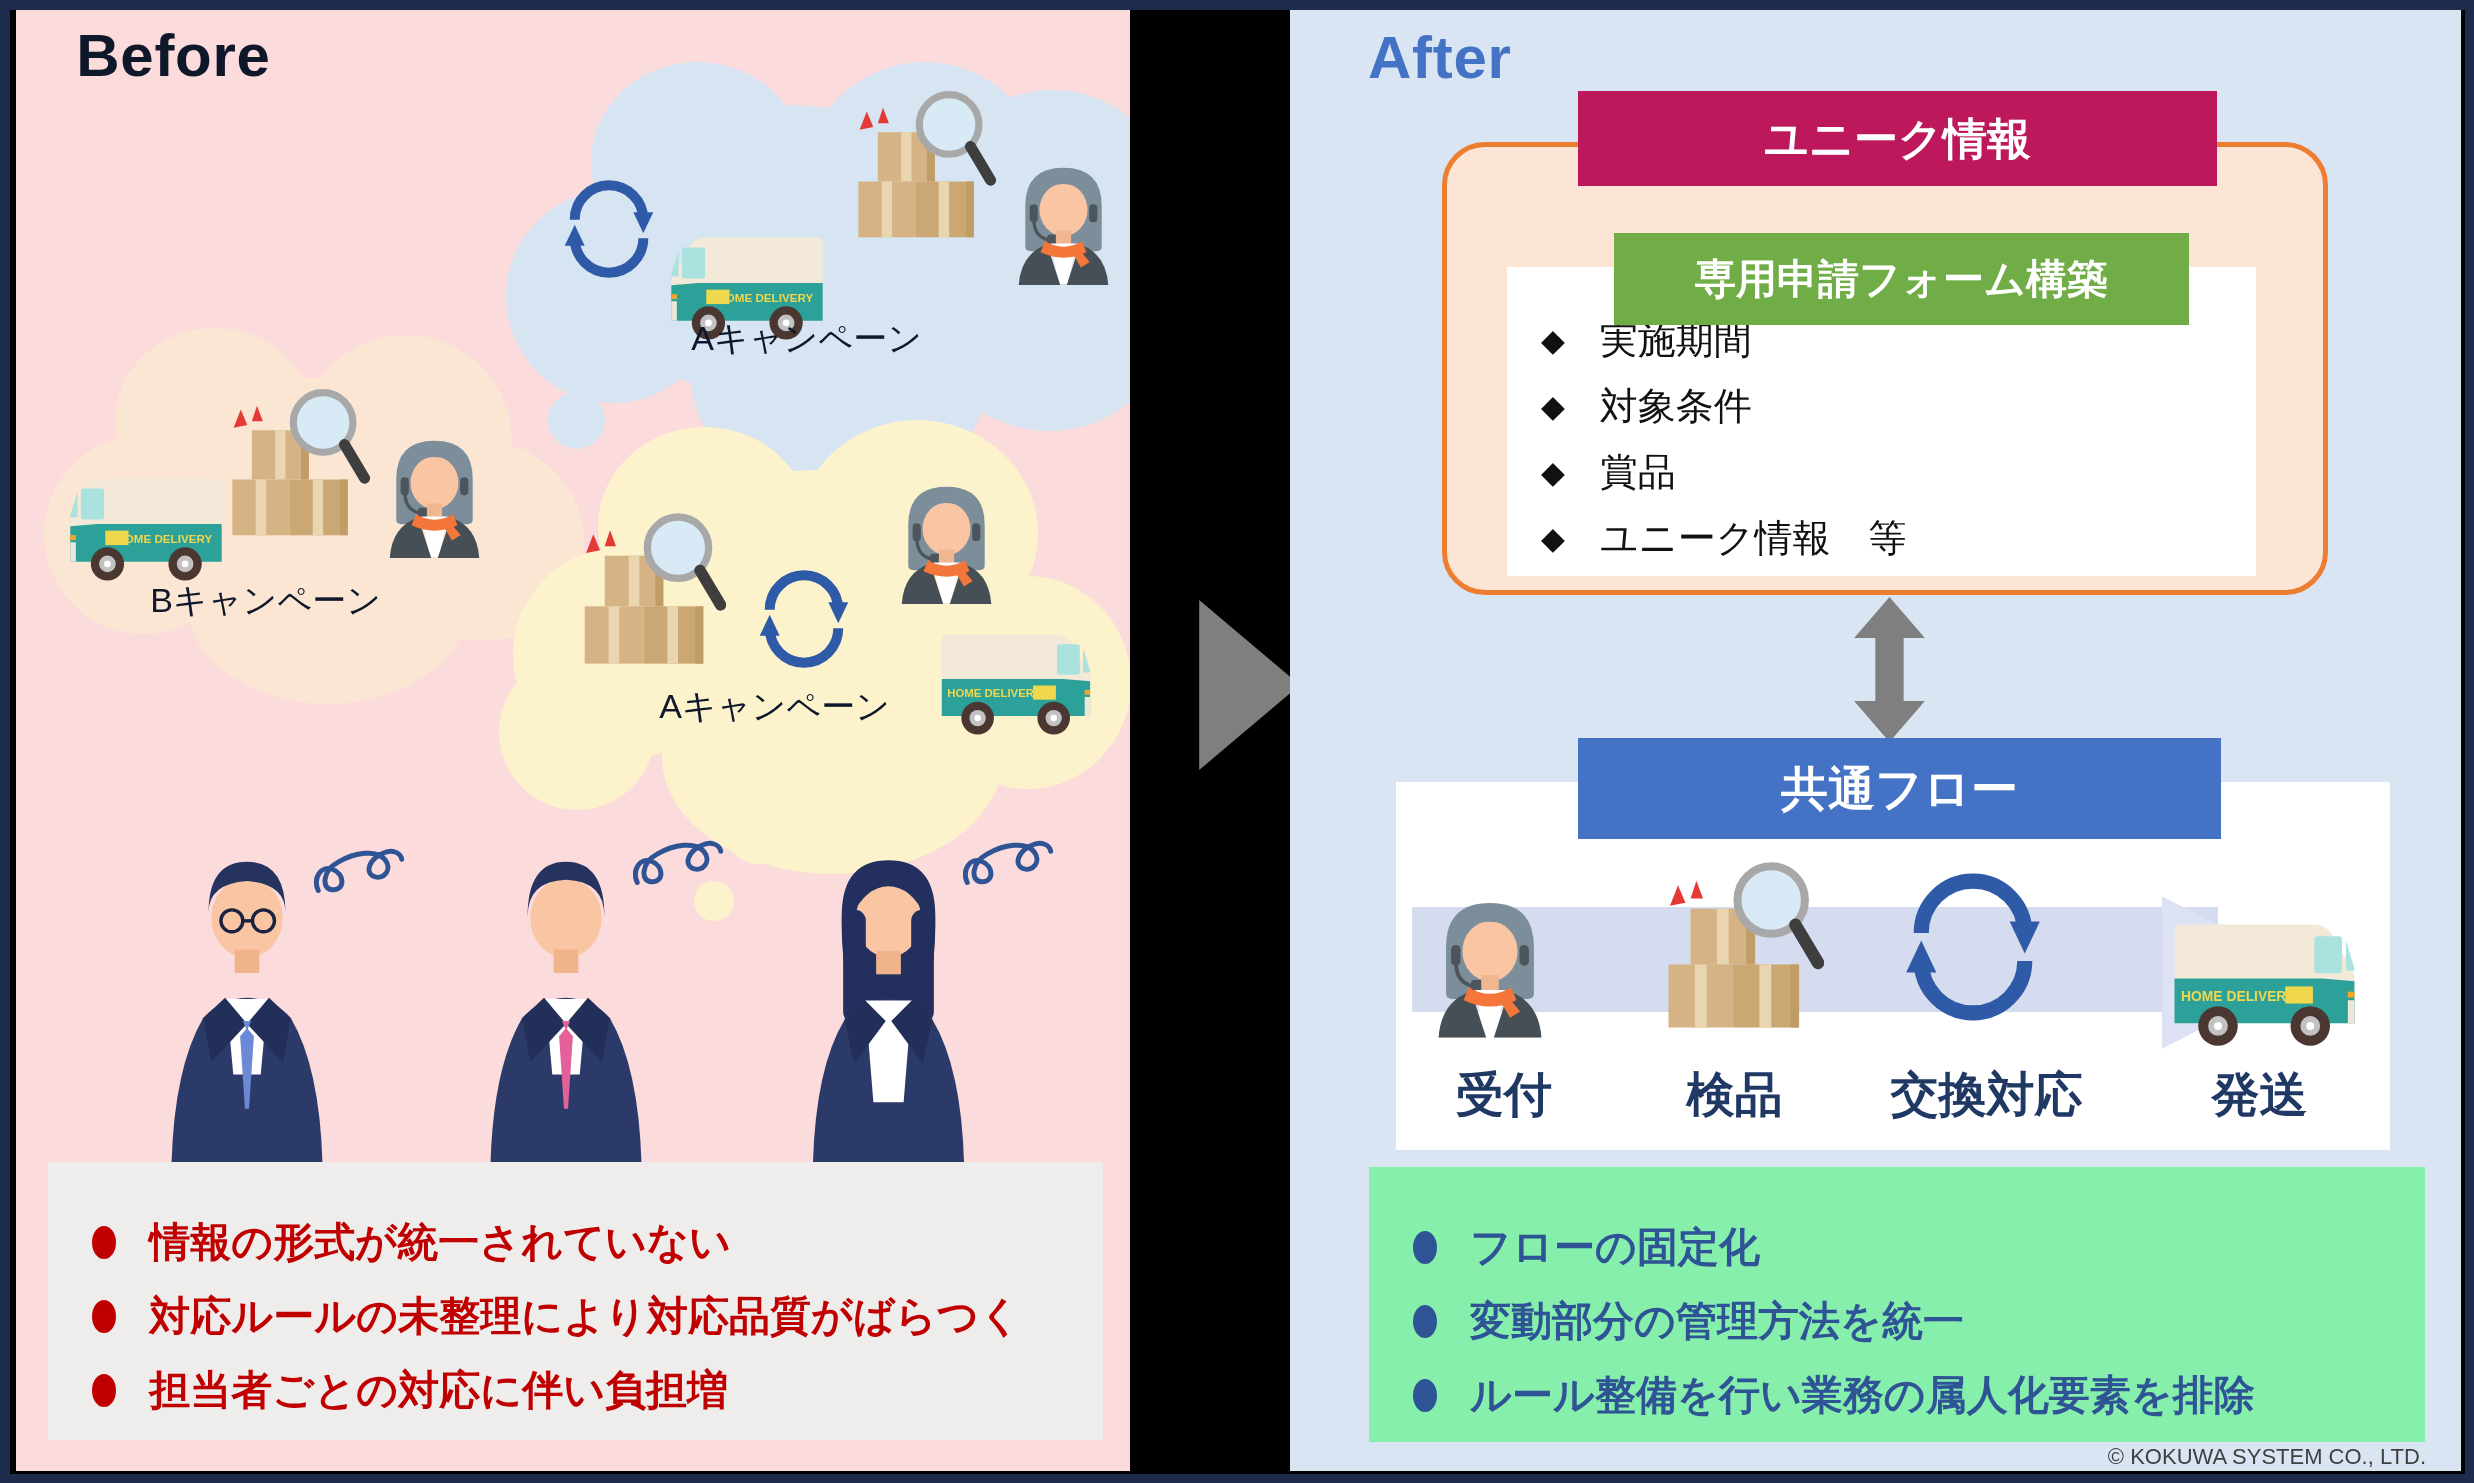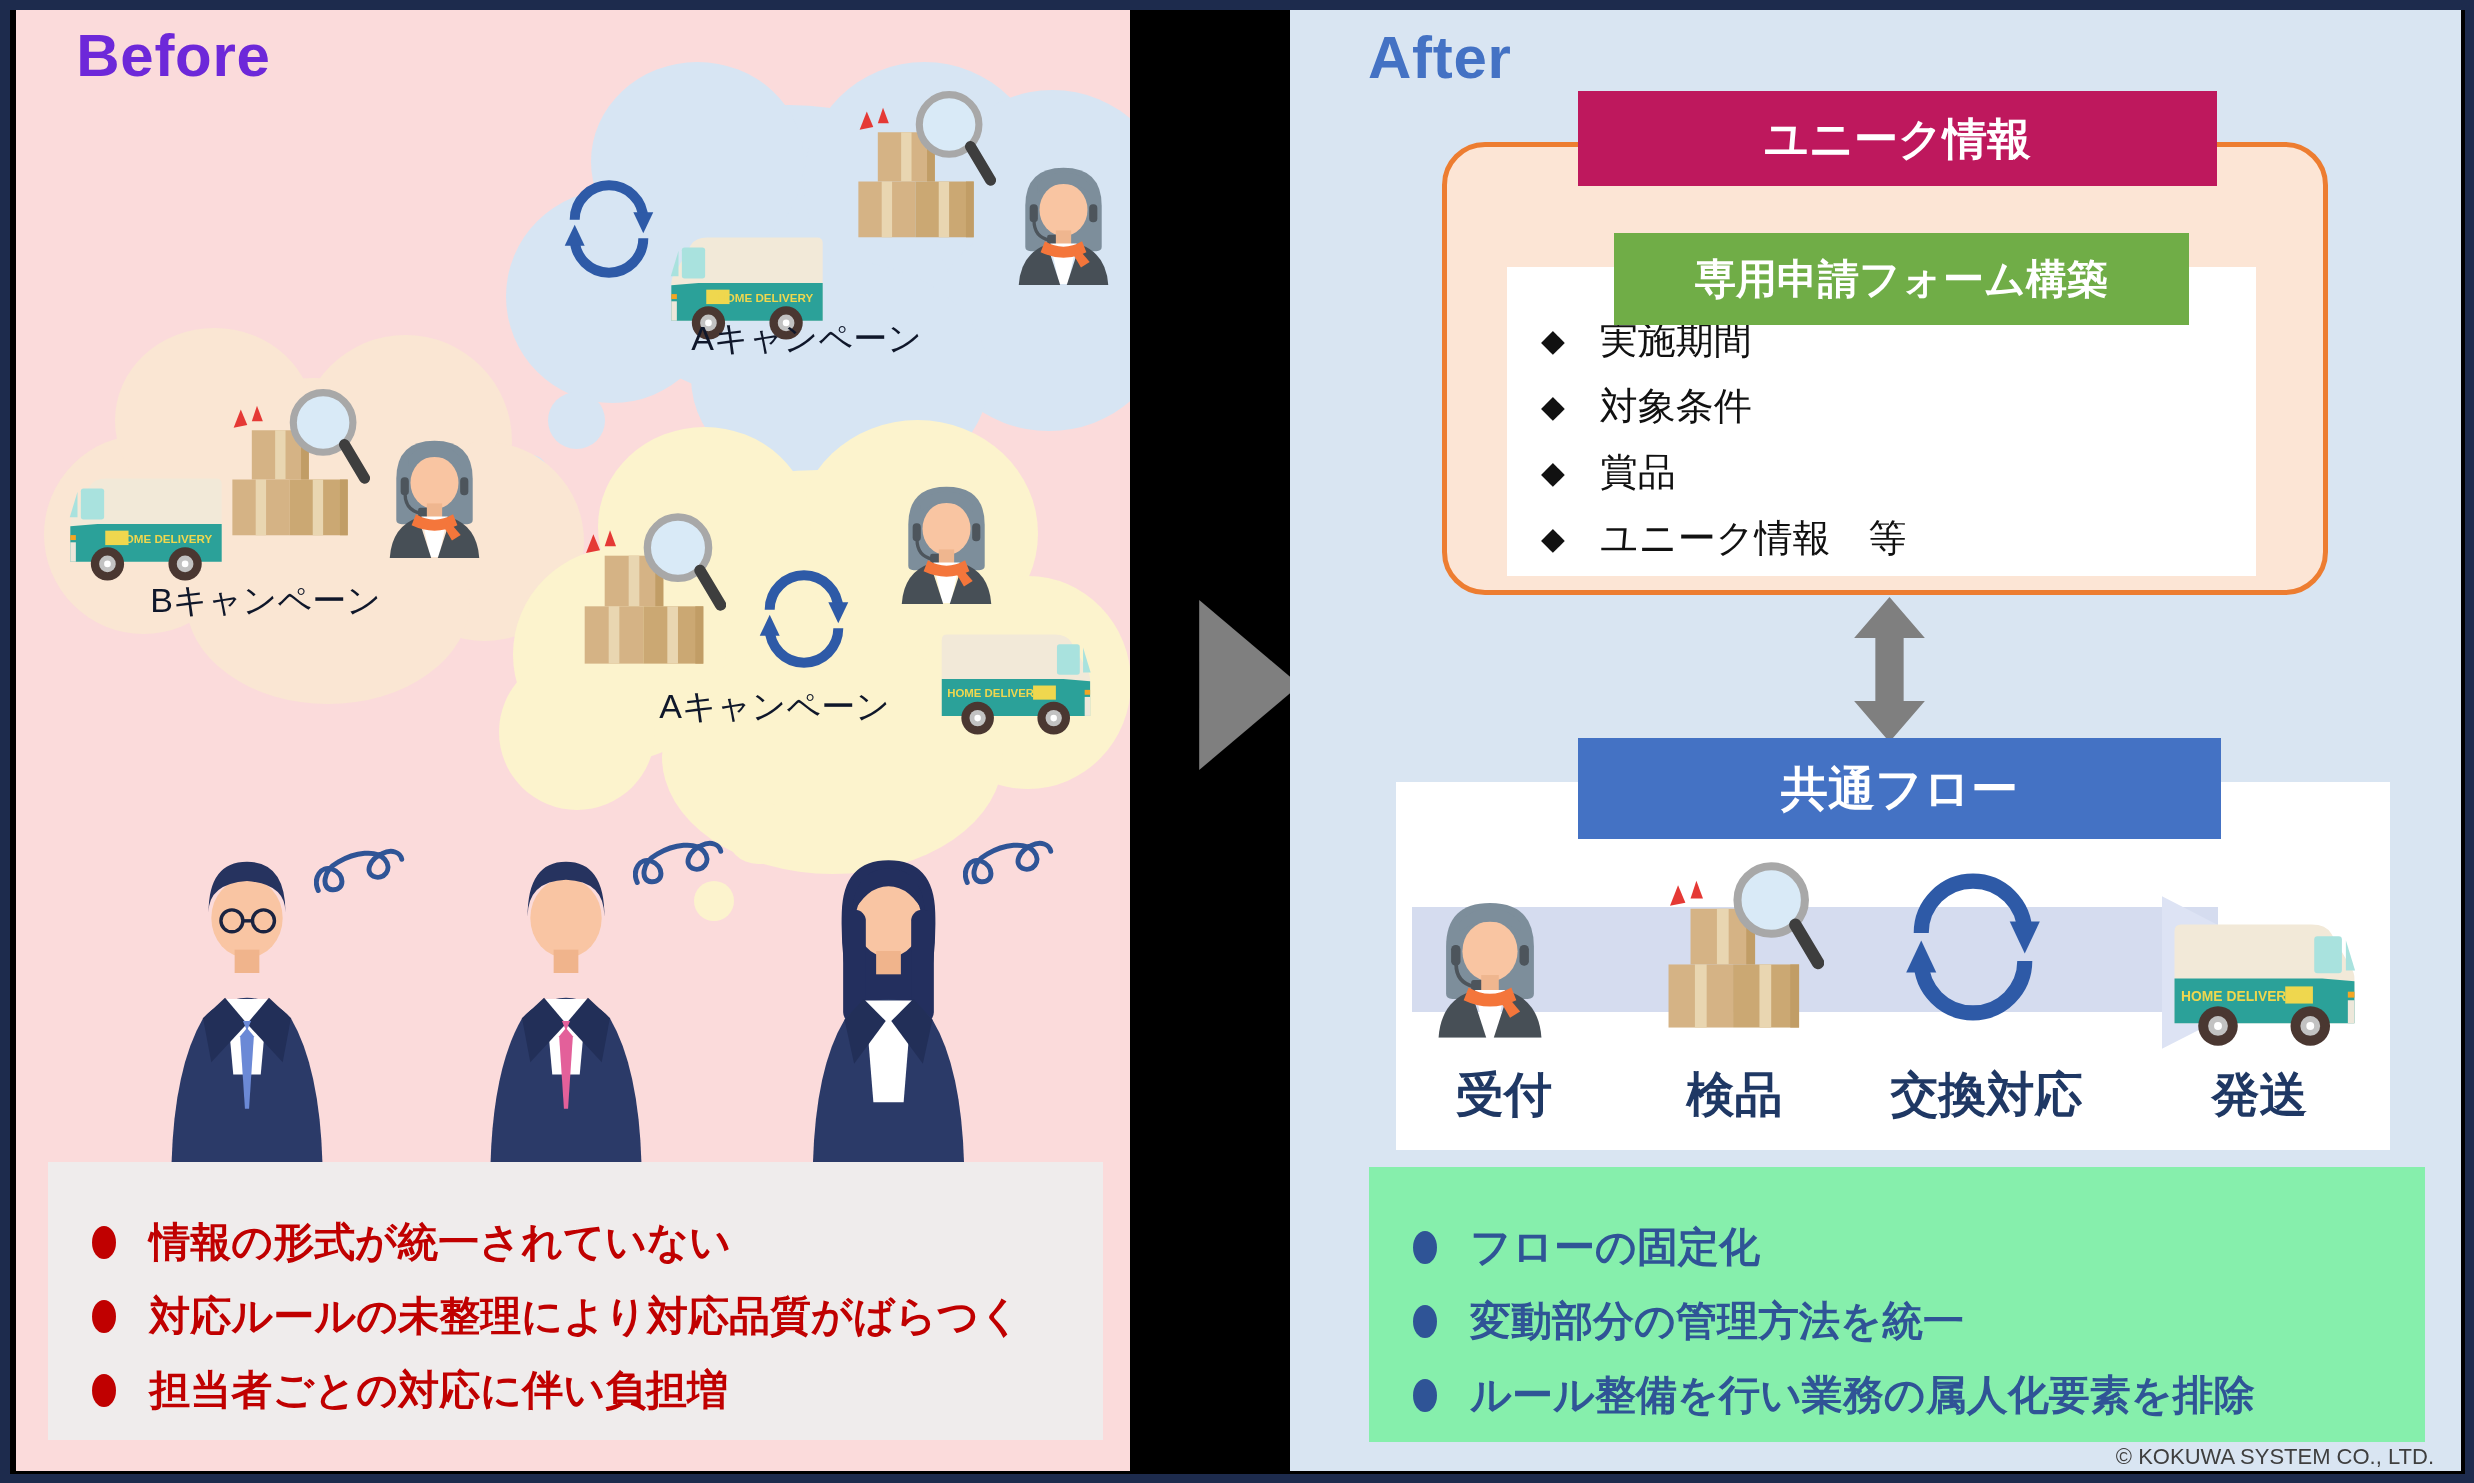--- a/index.html
+++ b/index.html
@@ -5,21 +5,21 @@
   html,body{margin:0;padding:0;background:#000;}
   .canvas{position:relative;width:2475px;height:1484px;background:#000;overflow:hidden;
           font-family:"Liberation Sans","DejaVu Sans",sans-serif;}
   .frame{position:absolute;inset:0;border:10px solid #1d2b4d;z-index:60;pointer-events:none;}
 
   .panel{position:absolute;top:9.2px;height:1462px;overflow:hidden;}
   .panel-before{left:16.3px;width:1114px;background:#FBDBDB;}
   .panel-after{left:1290px;width:1171px;background:#D9E5F2;}
 
   .ptitle{position:absolute;font-size:60px;font-weight:bold;letter-spacing:0.7px;}
-  .panel-before .ptitle{left:60px;top:11.4px;color:#6d28d9;}
+  .panel-before .ptitle{left:60px;top:11.4px;color:#0f172a;}
   .panel-after .ptitle{left:78px;top:14px;color:#4472C4;}
 
   .cloud{position:absolute;}
   .pc{position:absolute;border-radius:50%;}
   .bgA{background:#D7E5F3;} .bgB{background:#FAE6D3;} .bgC{background:#FCF3CD;}
   .icon{position:absolute;}
   .bubble-label{position:absolute;font-size:34px;font-weight:normal;color:#0f172a;
                 text-align:left;width:298px;white-space:nowrap;}
 
   .list-box{position:absolute;}
@@ -44,21 +44,21 @@
   .f-row.first{margin-top:48px;}
   .diamond{font-size:31px;color:#111;margin-right:35px;flex:none;}
   .f-text{font-size:38px;color:#111;}
 
   .flow-bar{position:absolute;left:288px;top:729px;width:643px;height:101px;background:#4472C4;
             color:#ffffff;font-size:47px;font-weight:bold;text-align:center;line-height:101px;white-space:nowrap;}
   .flow-box{position:absolute;left:106px;top:773px;width:994px;height:368px;background:#fff;}
   .band{position:absolute;left:15.6px;top:125px;width:806px;height:105px;background:#D5DCEF;}
   .flow-label{position:absolute;top:281px;width:213px;text-align:center;
               font-size:48px;font-weight:bold;color:#1F3864;white-space:nowrap;}
-  .copyright{position:absolute;right:27px;top:1435px;font-size:22px;color:#3f3f3f;white-space:nowrap;}
+  .copyright{position:absolute;right:35px;top:1435px;font-size:22px;color:#3f3f3f;white-space:nowrap;}
 </style>
 </head>
 <body>
 
 <svg width="0" height="0" style="position:absolute" aria-hidden="true">
   <defs>
     <g id="truck-body">
       <path d="M18,38 Q18,28 28,28 H226 Q248,28 256,42 L286,94 Q291,101 291,110 V178 H18 Z" fill="#F2E9D8"></path>
       <path d="M18,110 H242 L291,114 V178 H18 Z" fill="#2BA199"></path>
       <rect x="230" y="46" width="42" height="56" rx="5" fill="#A9E2DE"></rect>

